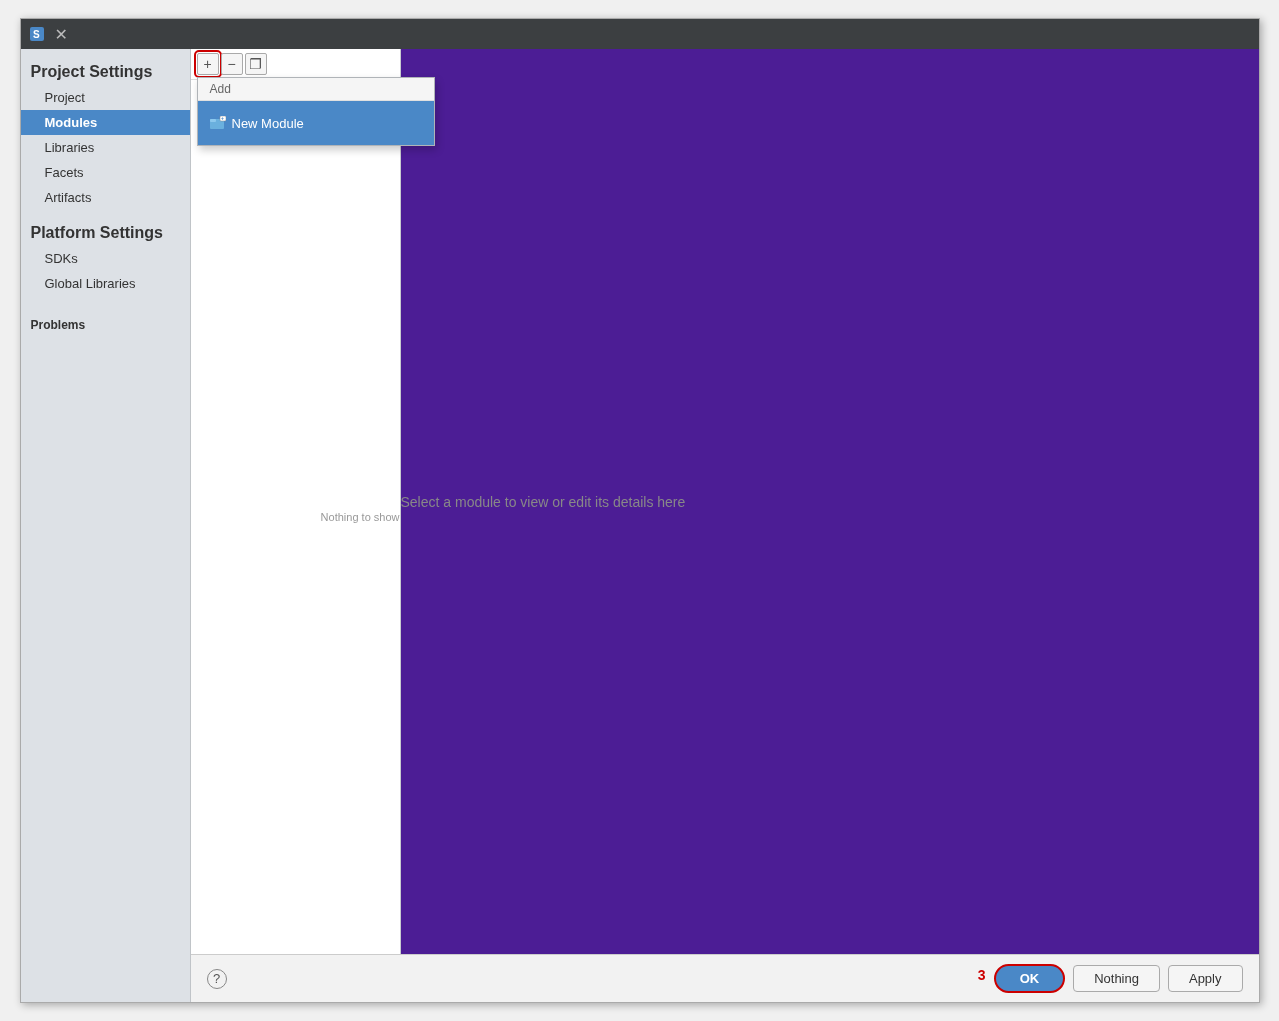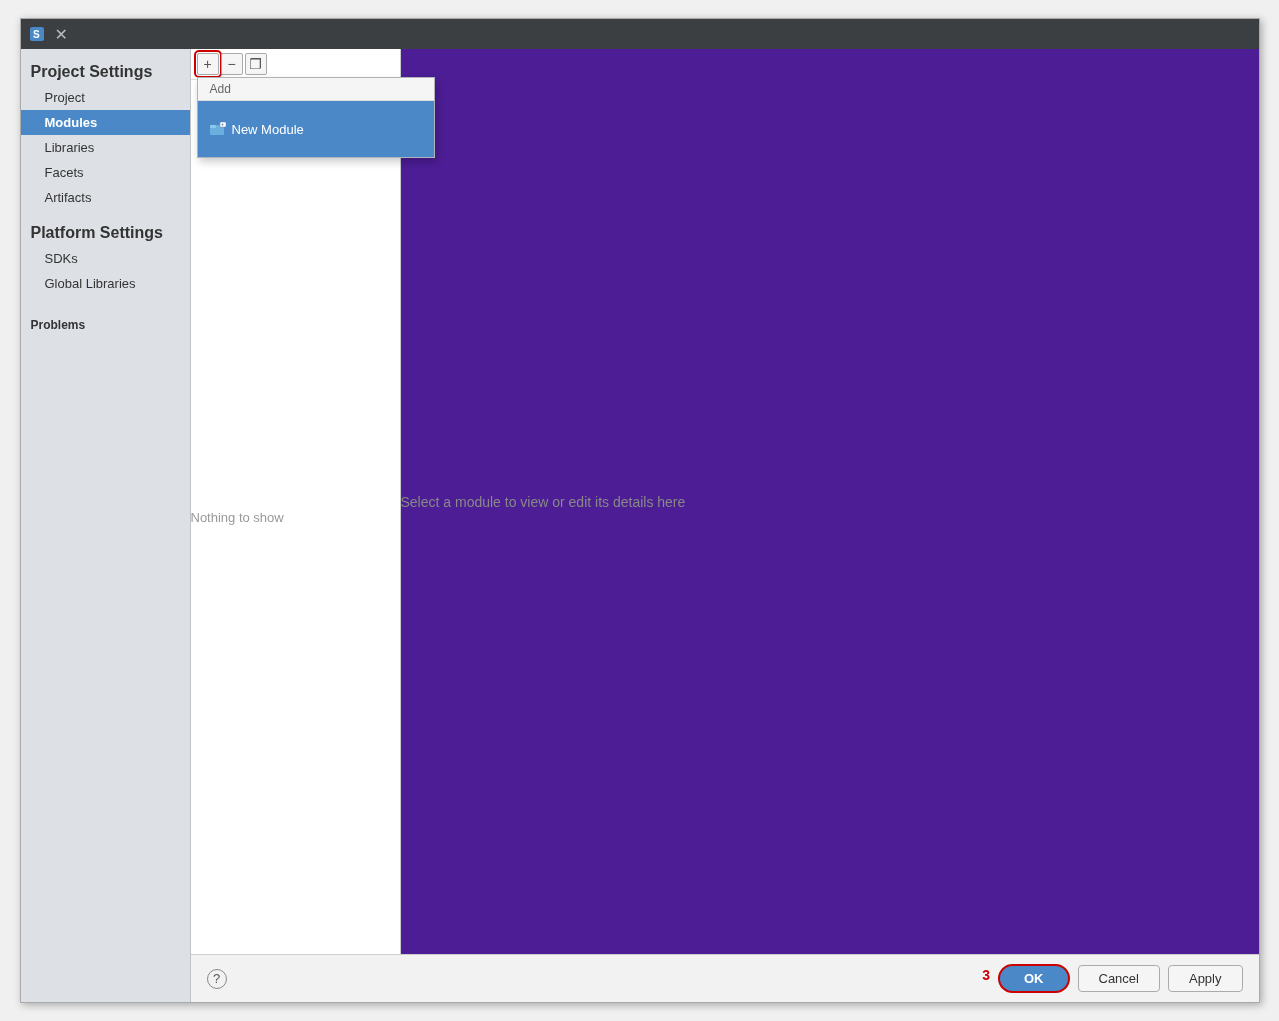--- a/index.html
+++ b/index.html
@@ -127,23 +127,23 @@
       align-items: center;
       justify-content: center;
       font-size: 14px;
       color: #555;
       border-radius: 2px;
     }
     .module-empty {
       flex: 1;
       display: flex;
       align-items: center;
-      justify-content: flex-start;
+      justify-content: flex-end;
       color: #999;
-      font-size: 13px;
+      font-size: 11px;
     }
     .detail-area {
       flex: 1;
       display: flex;
       align-items: center;
       justify-content: flex-start;
       background: #4c1d95;
       color: #888;
       font-size: 14px;
     }
@@ -204,21 +204,21 @@
     .dropdown-header {
       padding: 4px 12px;
       color: #666;
       font-size: 12px;
       border-bottom: 1px solid #e0e0e0;
       background: #f5f5f5;
     }
     .dropdown-item {
       display: flex;
       align-items: center;
-      padding: 20px 12px;
+      padding: 14px 12px;
       cursor: pointer;
       font-size: 13px;
       gap: 6px;
       color: #222;
     }
     .dropdown-item.active-item {
       background: #4a88c7;
       color: white;
     }
     
@@ -322,18 +322,18 @@
         </div>
       </div>
 
       <div class="bottom-bar">
         <div class="bottom-left">
           <div class="help-icon">?</div>
         </div>
 
         <span style="color:#cc0000; font-weight:bold; font-size:14px; position:relative; top:-4px;">3</span>
         <button class="btn btn-primary">OK</button>
-        <button class="btn">Cancel</button>
+        <button class="btn">Nothing</button>
         <button class="btn">Apply</button>
       </div>
     </div>
   </div>
 </div>
 
 </body></html>

